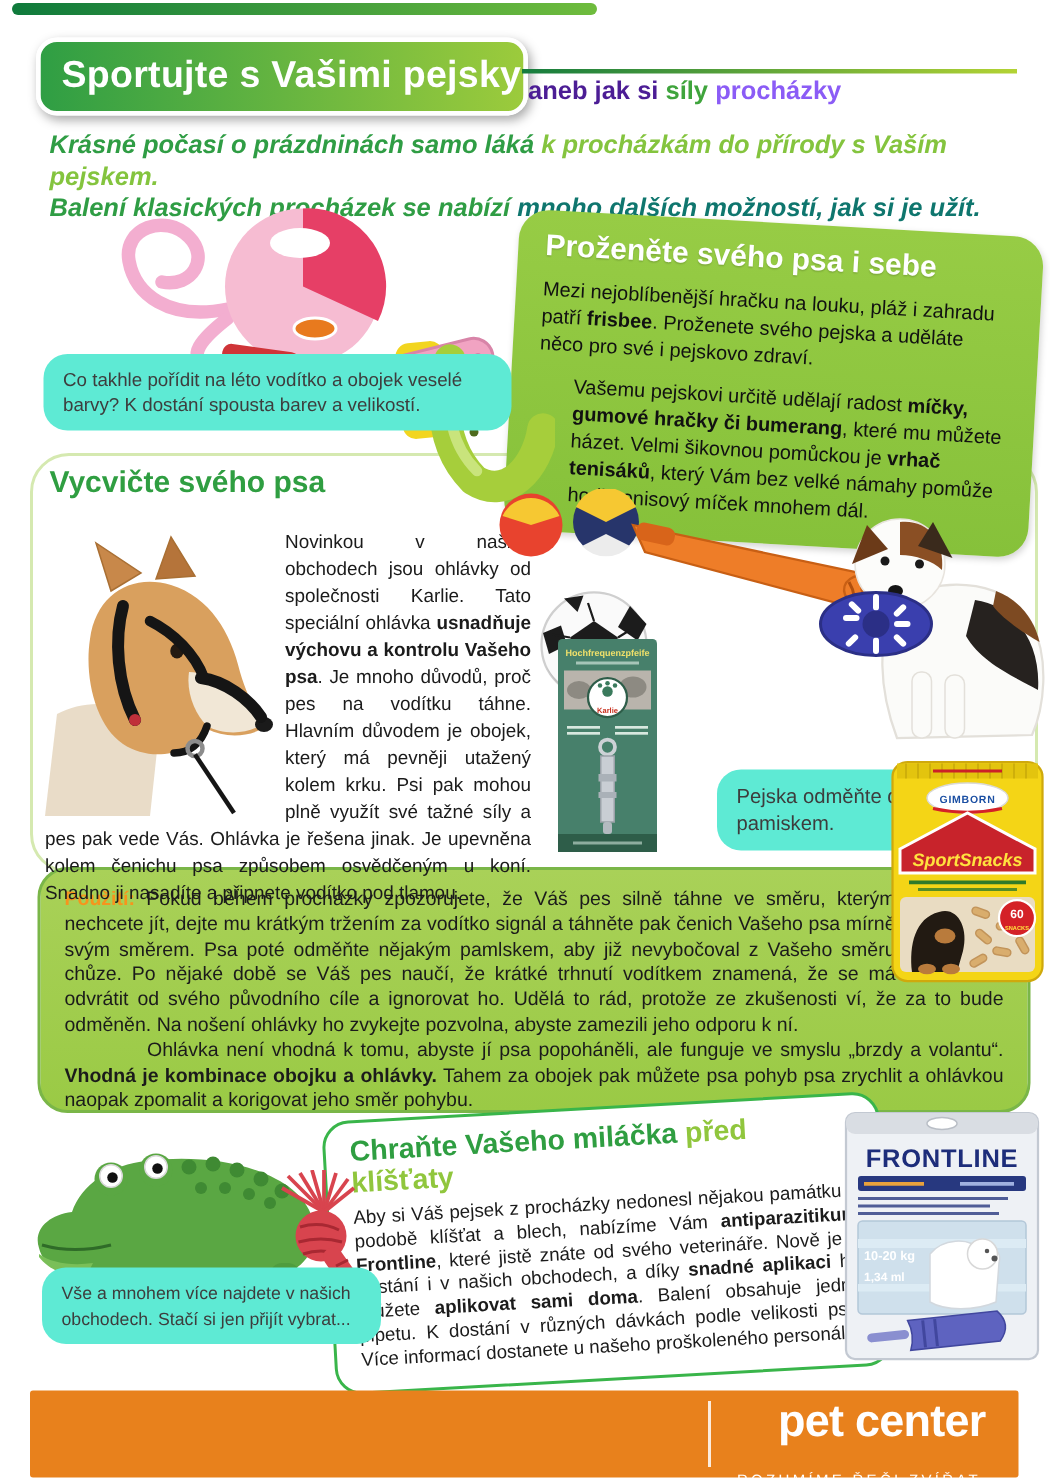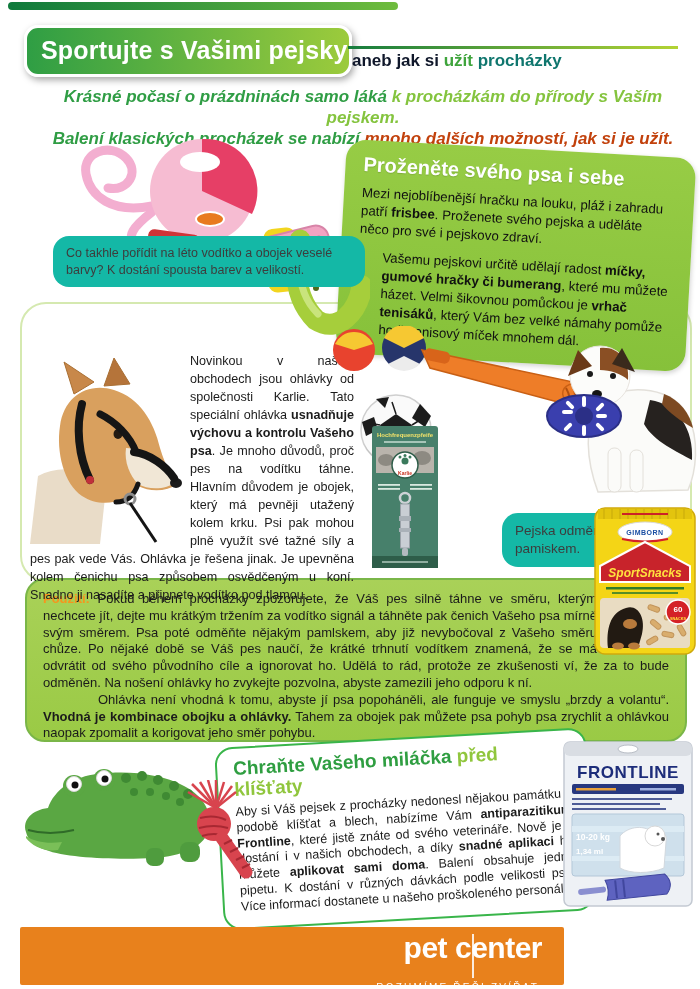--- a/index.html
+++ b/index.html
@@ -9,24 +9,24 @@
   
   .topband{left:8px;top:2px;width:390px;height:8px;border-radius:4px;
            background:linear-gradient(90deg,#0f7a3c,#6fbc3d);}
   .titlebox{left:24px;top:25px;width:322px;height:46px;border-radius:14px;
             border:3px solid #fff;box-shadow:2px 3px 7px rgba(0,0,0,.35);
             background:linear-gradient(90deg,#2f9e44,#9ccb3c);}
   .titlebox h1{margin:0;padding:0 0 0 14px;line-height:45px;font-size:25px;color:#fff;letter-spacing:.2px;}
   .titleline{left:348px;top:46px;width:330px;height:3px;
              background:linear-gradient(90deg,#157c3e,#b3d334);}
   .subtitle{left:352px;top:51px;font-size:17px;font-weight:700;}
-  .intro{left:33px;top:86px;width:660px;font-size:17px;font-style:italic;font-weight:600;line-height:21px;text-align:center;}
-  
-  .callout{background:#14b8a6;border-radius:16px;color:#3d3d3d;font-size:12.5px;line-height:16.5px;
-           padding:9px 13px;z-index:6;margin-left:24px;}
+  .intro{left:33px;top:86px;width:660px;font-size:17px;font-style:italic;font-weight:600;line-height:21px;}
+  
+  .callout{background:#5eead4;border-radius:16px;color:#3d3d3d;font-size:12.5px;line-height:16.5px;
+           padding:9px 13px;z-index:6;}
   .callout--leash{left:29px;top:236px;width:286px;}
   .callout--whistle{left:443px;top:438px;width:168px;font-size:13.5px;line-height:18px;}
   .callout--treat{left:478px;top:513px;width:146px;font-size:13.5px;line-height:18px;}
   .callout--shop{left:28px;top:845px;width:200px;font-size:11.8px;z-index:7;}
   
   .greenbox{left:347px;top:139px;width:350px;border-radius:20px;z-index:1;
             background:linear-gradient(180deg,#97cc45,#86c13a);
             padding:13px 18px 16px;box-sizing:border-box;
             transform:rotate(3.2deg);transform-origin:top left;box-shadow:1px 2px 5px rgba(0,0,0,.18);}
   .greenbox h2{margin:0 0 8px 0;font-size:20px;color:#fff;text-shadow:0 1px 1px rgba(0,0,0,.15);}
@@ -46,21 +46,21 @@
   .panel .spacer{float:right;width:72px;height:58px;}
   .panel p{margin:0;}
   .panel p.indent{text-indent:55px;}
   
   .ticksbox{left:214px;top:748px;width:372px;box-sizing:border-box;background:#fff;
             border:2px solid #39b54a;border-radius:18px;padding:9px 16px 12px;z-index:2;
             transform:rotate(-3.2deg);transform-origin:top left;}
   .ticksbox h2{margin:0 0 5px 0;font-size:19px;line-height:21px;}
   .ticksbox p{margin:0;font-size:12.5px;line-height:15.8px;text-align:justify;}
   
-  .footer{left:20px;top:927px;width:544px;height:58px;background:#e8811c;border-radius:2px;z-index:8;}
+  .footer{left:20px;top:927px;width:659px;height:58px;background:#e8811c;border-radius:2px;z-index:8;}
   .f-divider{position:absolute;left:452px;top:7px;width:2px;height:44px;background:rgba(255,255,255,.85);}
   .f-logo{position:absolute;right:22px;top:5px;text-align:right;color:#fff;}
   .f-logo .f-name{font-size:30px;font-weight:700;letter-spacing:-.5px;line-height:32px;}
   .f-tag{font-size:10px;letter-spacing:2.2px;margin-top:18px;padding-right:3px;}
   
   .img{z-index:4;}
   .toy-yellow{left:266px;top:228px;width:32px;height:64px;background:#f2d51f;border-radius:9px;
               transform:rotate(-6deg);z-index:3;}
   svg text{font-family:"Liberation Sans",sans-serif;}
 </style>
@@ -68,25 +68,25 @@
 <body>
 
 <div class="page">
 
   <div class="abs topband"></div>
 
   <div class="abs titlebox">
     <h1>Sportujte s Vašimi pejsky</h1>
   </div>
   <div class="abs titleline"></div>
-  <div class="abs subtitle"><span style="color: #0f172a;">aneb jak si </span><span style="color: rgb(63, 164, 60);">užít </span><span style="color: #0f766e;">procházky</span></div>
+  <div class="abs subtitle"><span style="color: #4c1d95;">aneb jak si </span><span style="color: rgb(63, 164, 60);">síly </span><span style="color: #8b5cf6;">procházky</span></div>
 
   <div class="abs intro">
     <div><span style="color: rgb(47, 157, 68);">Krásné počasí o prázdninách samo láká </span><span style="color: rgb(132, 196, 62);">k procházkám do přírody s Vaším pejskem.</span></div>
-    <div><span style="color: rgb(47, 157, 68);">Balení klasických procházek se nabízí </span><span style="color: #c2410c;">mnoho dalších možností, jak si je užít.</span></div>
+    <div><span style="color: rgb(47, 157, 68);">Balení klasických procházek se nabízí </span><span style="color: #0f766e;">mnoho dalších možností, jak si je užít.</span></div>
   </div>
 
   <svg class="abs img" style="left:52px;top:126px;" width="288" height="170" viewBox="0 0 288 170">
     <path d="M100,80 C60,88 38,70 34,48 C30,26 58,16 74,32 C88,46 76,66 56,62" fill="none" stroke="#f3aed0" stroke-width="9" stroke-linecap="round"></path>
     <path d="M100,86 C82,100 72,112 86,118" fill="none" stroke="#f3aed0" stroke-width="9" stroke-linecap="round"></path>
     <circle cx="150" cy="65" r="52" fill="#f6bcd2"></circle>
     <path d="M150,13 A52,52 0 0 1 200,88 L150,65 Z" fill="#e63f66"></path>
     <ellipse cx="148" cy="36" rx="20" ry="10" fill="#fff"></ellipse>
     <ellipse cx="158" cy="93" rx="14" ry="7" fill="#e87a1e" stroke="#fff" stroke-width="2"></ellipse>
     <rect x="96" y="106" width="52" height="13" rx="6" fill="#cf3438" transform="rotate(8 122 112)"></rect>
@@ -123,20 +123,21 @@
       <circle cx="38" cy="60" r="3"></circle>
         <circle cx="34" cy="55" r="1.3"></circle>
         <circle cx="38" cy="53" r="1.3"></circle>
         <circle cx="42" cy="55" r="1.3"></circle>
     </g>
   </svg>
 
   <div class="abs section-frame"></div>
 
   <div class="abs halter-title">
+    <div>Vycvičte svého psa</div>
   </div>
 
   <div class="abs halter-body">
 
     <svg class="dogfloat" viewBox="0 0 152 188">
       <path d="M8,120 C30,108 60,112 76,132 L70,188 L0,188 Z" fill="#e9dcc8"></path>
       <path d="M30,70 C34,40 58,26 84,34 C110,42 124,66 130,92 C136,112 142,120 148,128 C136,136 120,136 108,130 C96,148 70,152 52,140 C34,128 26,96 30,70 Z" fill="#d9a05e"></path>
       <path d="M44,38 L34,6 L64,26 Z" fill="#c8884a" stroke="#a96f33" stroke-width="1"></path>
       <path d="M74,30 L84,2 L100,28 Z" fill="#b5743a" stroke="#a96f33" stroke-width="1"></path>
       <path d="M96,92 C112,92 132,104 146,126 C136,134 118,134 108,128 C100,120 94,106 96,92 Z" fill="#f1e7d6"></path>
@@ -314,20 +315,21 @@
         <line x1="44" y1="28" x2="60" y2="6"></line>
       <line x1="44" y1="28" x2="64" y2="12"></line>
         <line x1="44" y1="28" x2="16" y2="12"></line>
     </g>
     <circle cx="42" cy="44" r="17" fill="#d8444e"></circle>
     <path d="M28,38 Q42,34 54,40 M27,48 Q42,44 56,48 M30,56 Q42,52 54,56" fill="none" stroke="#a82832" stroke-width="2"></path>
     <path d="M50,58 L74,92" stroke="#d8444e" stroke-width="13" stroke-linecap="round"></path>
     <path d="M52,64 l8,-4 M58,72 l8,-4 M64,80 l8,-4 M70,88 l8,-4" stroke="#a82832" stroke-width="2"></path>
   </svg>
 
+  <div class="abs callout callout--shop">Vše a mnohem více najdete v našich obchodech. Stačí si jen přijít vybrat...</div>
 
   <svg class="abs" style="left:562px;top:738px;z-index:6;" width="132" height="172" viewBox="0 0 132 172">
     <rect x="2" y="4" width="128" height="164" rx="6" fill="#eef1f5" stroke="#c3c9d2" stroke-width="1.5"></rect>
     <rect x="2" y="4" width="128" height="14" rx="6" fill="#d9dde3"></rect>
     <ellipse cx="66" cy="11" rx="10" ry="4" fill="#fff" stroke="#b9bec6"></ellipse>
     <text x="66" y="40" font-size="17" font-weight="700" fill="#1d2d7a" text-anchor="middle" letter-spacing=".5">FRONTLINE</text>
     <rect x="10" y="46" width="112" height="10" rx="2" fill="#27387f"></rect>
     <rect x="14" y="50" width="40" height="2.5" fill="#e8a13c"></rect>
     <rect x="78" y="50" width="36" height="2.5" fill="#9fb0e0"></rect>
     <rect x="10" y="60" width="100" height="2" fill="#27387f" opacity=".8"></rect>

